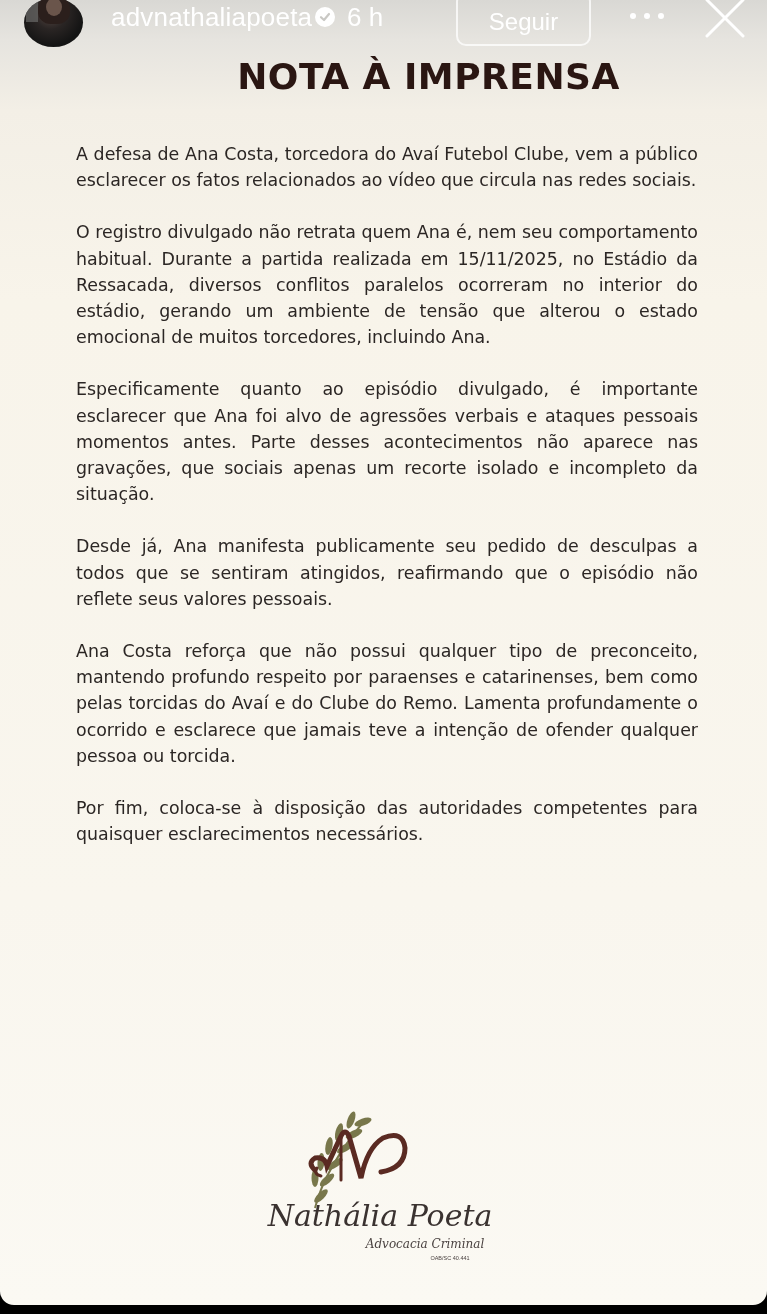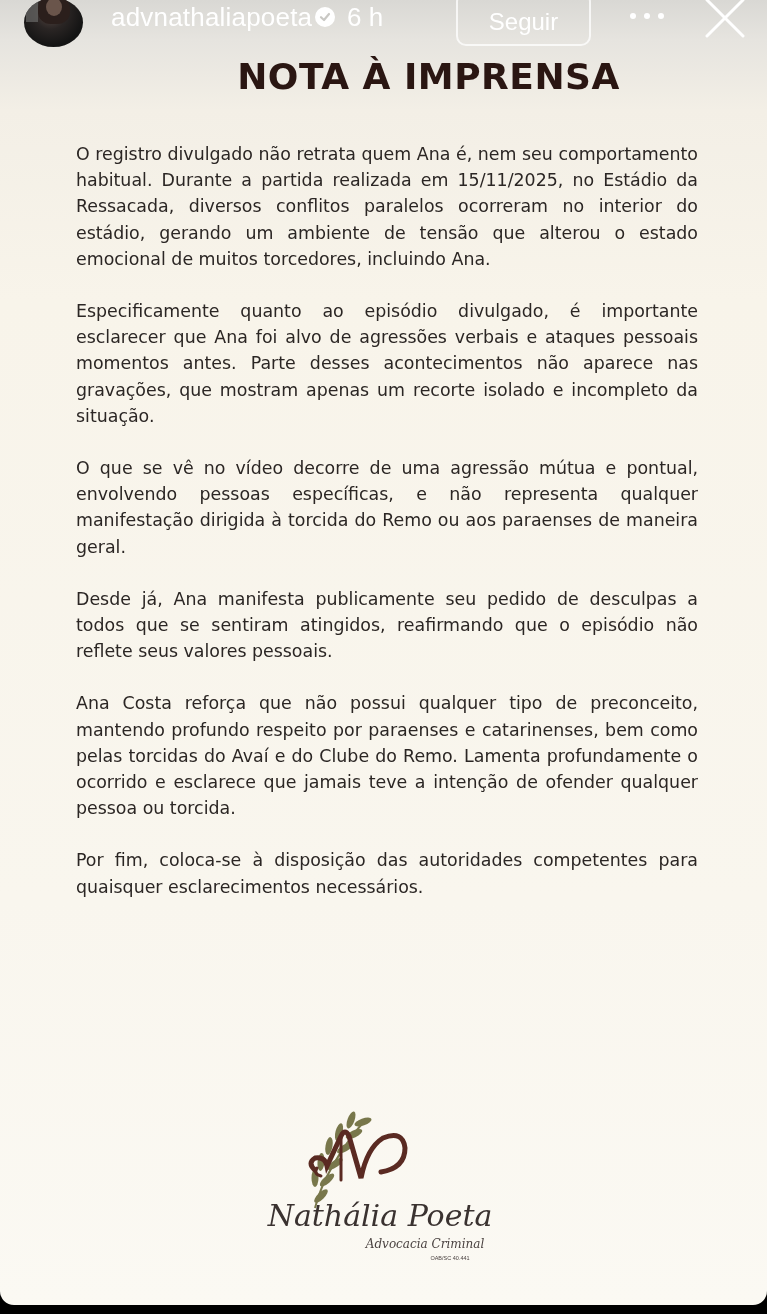--- a/index.html
+++ b/index.html
@@ -208,23 +208,23 @@
       <svg viewBox="0 0 44 42">
         <line x1="4" y1="2" x2="40" y2="38" stroke="#ffffff" stroke-width="3" stroke-linecap="round"></line>
         <line x1="40" y1="2" x2="4" y2="38" stroke="#ffffff" stroke-width="3" stroke-linecap="round"></line>
       </svg>
     </div>
   </div>
 
   <div class="title">NOTA À IMPRENSA</div>
 
   <div class="body-text">
+    <p>A defesa de Ana Costa, torcedora do Avaí Futebol Clube, vem a público esclarecer os fatos relacionados ao vídeo que circula nas redes sociais.</p>
     <p>O registro divulgado não retrata quem Ana é, nem seu comportamento habitual. Durante a partida realizada em 15/11/2025, no Estádio da Ressacada, diversos conflitos paralelos ocorreram no interior do estádio, gerando um ambiente de tensão que alterou o estado emocional de muitos torcedores, incluindo Ana.</p>
-    <p>Especificamente quanto ao episódio divulgado, é importante esclarecer que Ana foi alvo de agressões verbais e ataques pessoais momentos antes. Parte desses acontecimentos não aparece nas gravações, que mostram apenas um recorte isolado e incompleto da situação.</p>
-    <p>O que se vê no vídeo decorre de uma agressão mútua e pontual, envolvendo pessoas específicas, e não representa qualquer manifestação dirigida à torcida do Remo ou aos paraenses de maneira geral.</p>
+    <p>Especificamente quanto ao episódio divulgado, é importante esclarecer que Ana foi alvo de agressões verbais e ataques pessoais momentos antes. Parte desses acontecimentos não aparece nas gravações, que sociais apenas um recorte isolado e incompleto da situação.</p>
     <p>Desde já, Ana manifesta publicamente seu pedido de desculpas a todos que se sentiram atingidos, reafirmando que o episódio não reflete seus valores pessoais.</p>
     <p>Ana Costa reforça que não possui qualquer tipo de preconceito, mantendo profundo respeito por paraenses e catarinenses, bem como pelas torcidas do Avaí e do Clube do Remo. Lamenta profundamente o ocorrido e esclarece que jamais teve a intenção de ofender qualquer pessoa ou torcida.</p>
     <p>Por fim, coloca-se à disposição das autoridades competentes para quaisquer esclarecimentos necessários.</p>
   </div>
 
   <div class="logo">
     <svg viewBox="0 0 250 160">
 
       <g fill="#6b6a3a" opacity="0.9">
         <path d="M60 100 Q 70 60 110 12" stroke="#6b6a3a" stroke-width="2" fill="none"></path>

